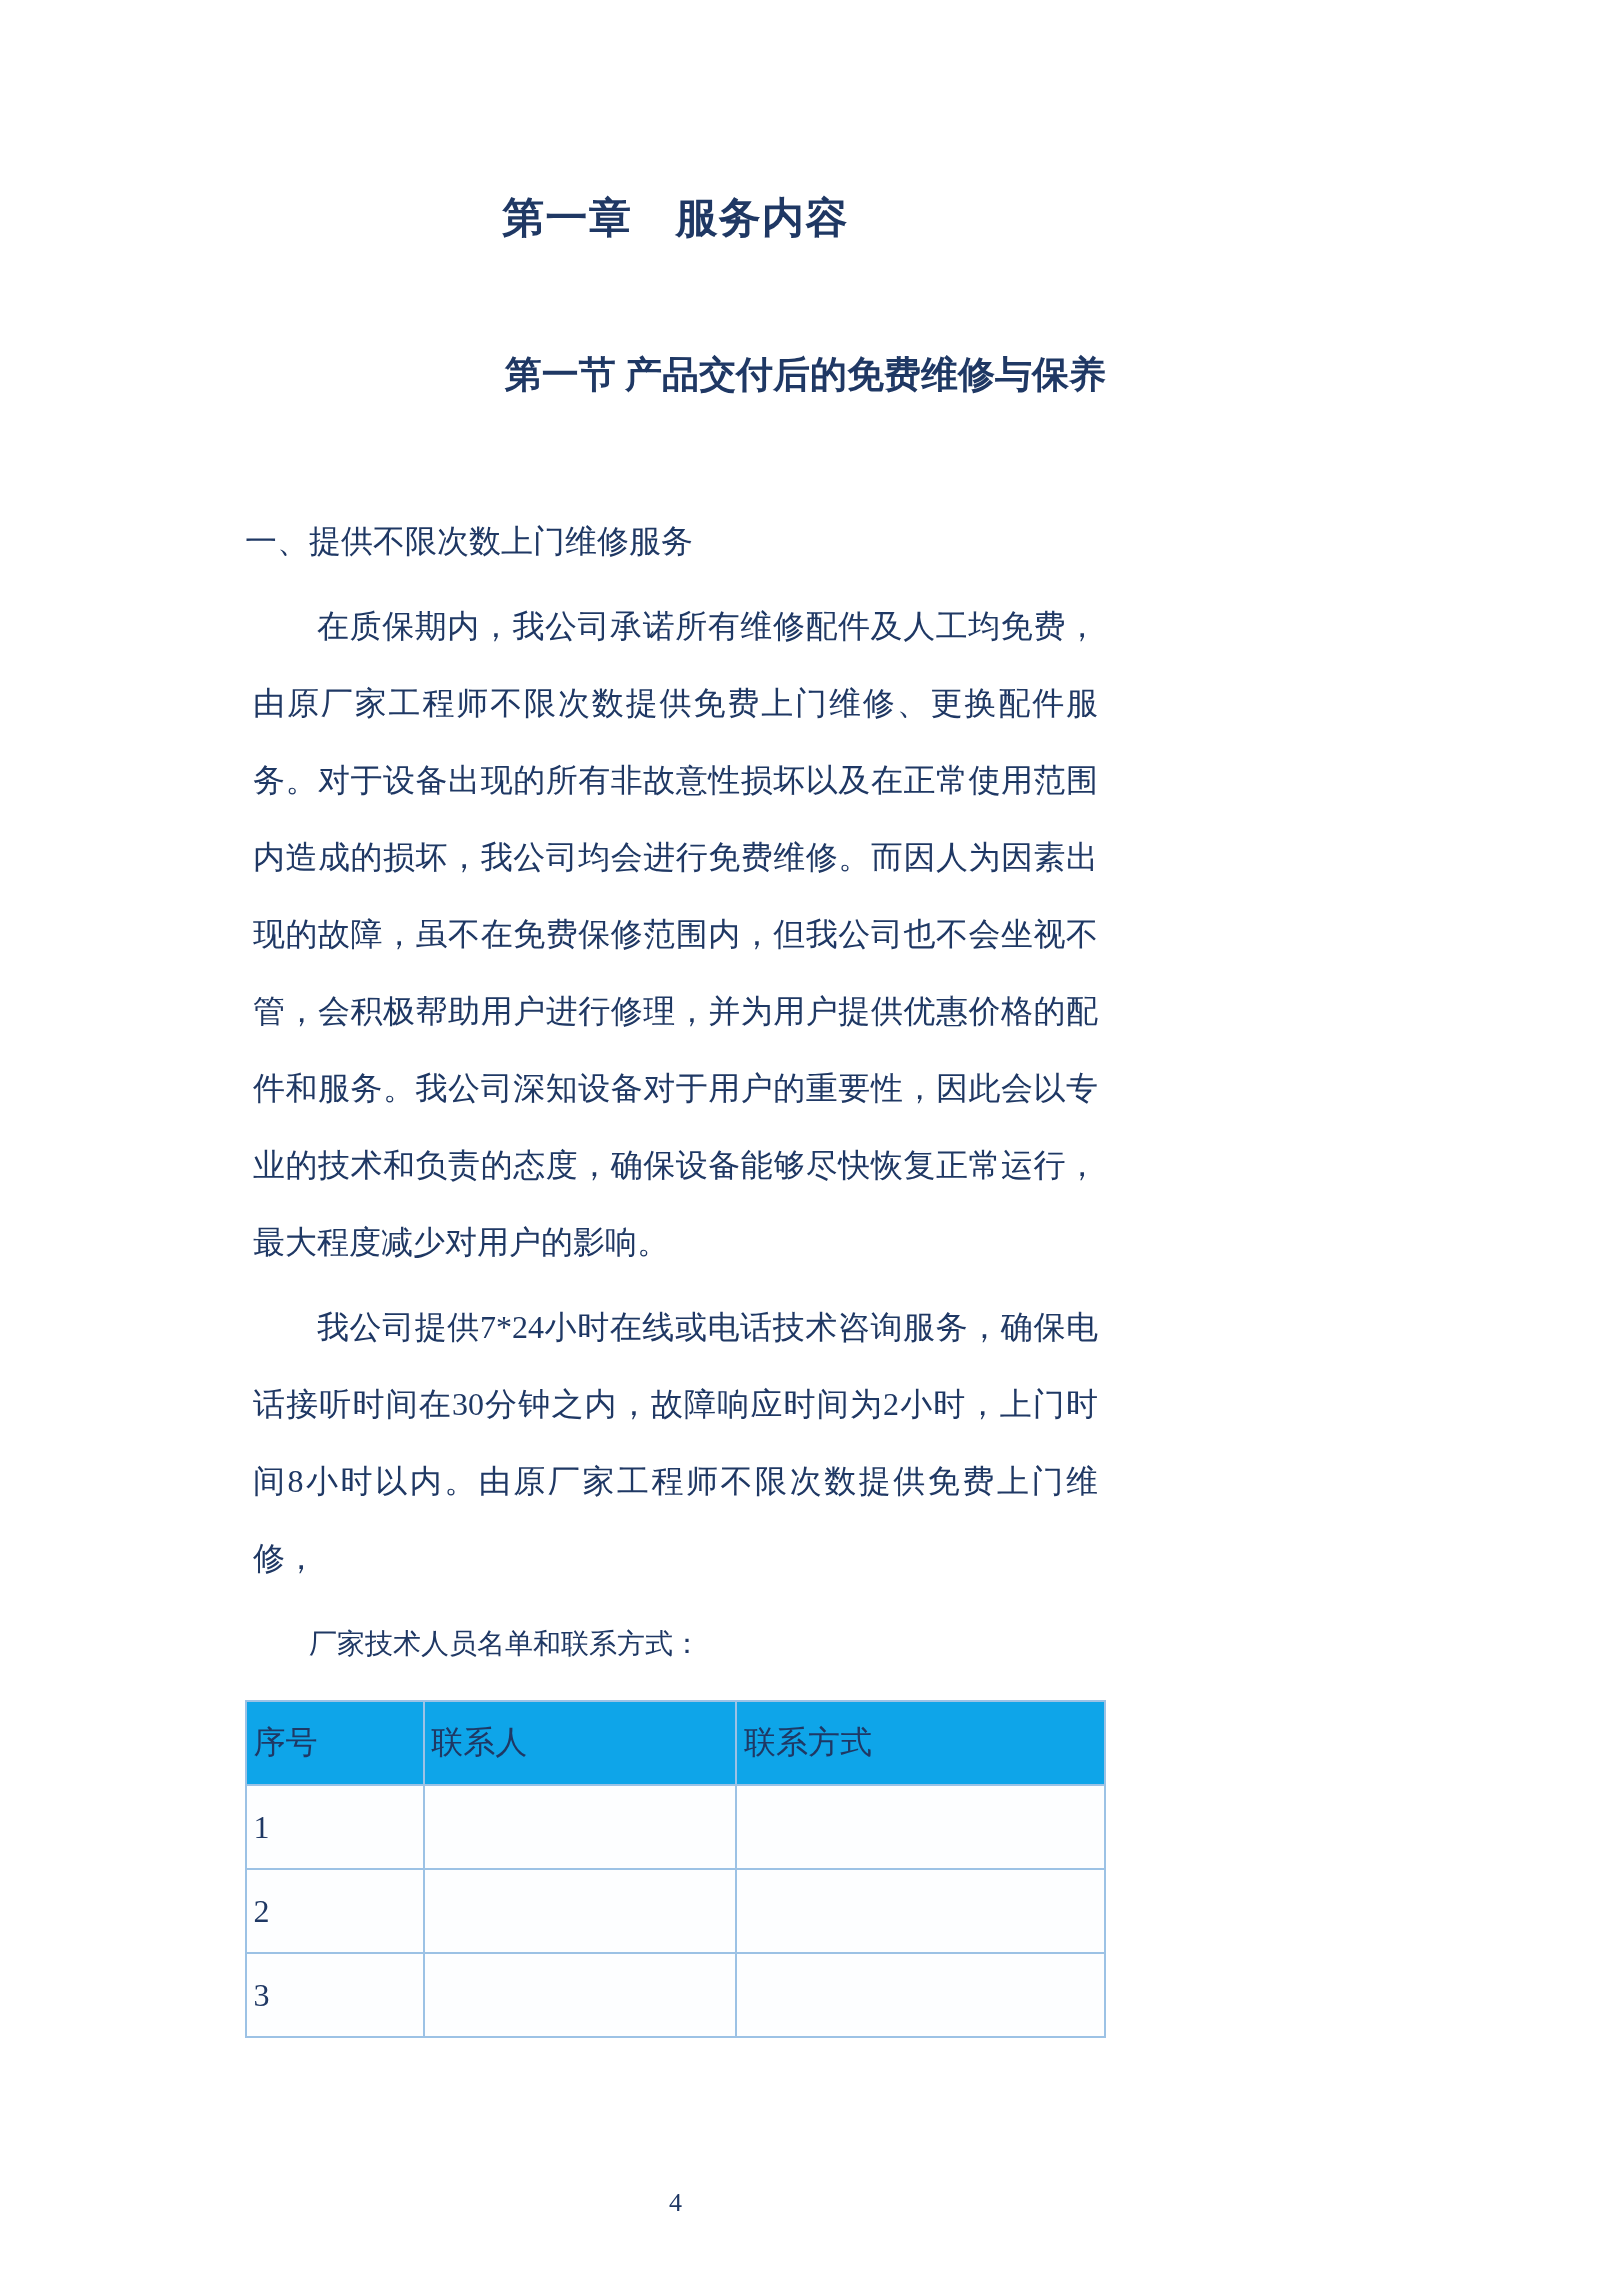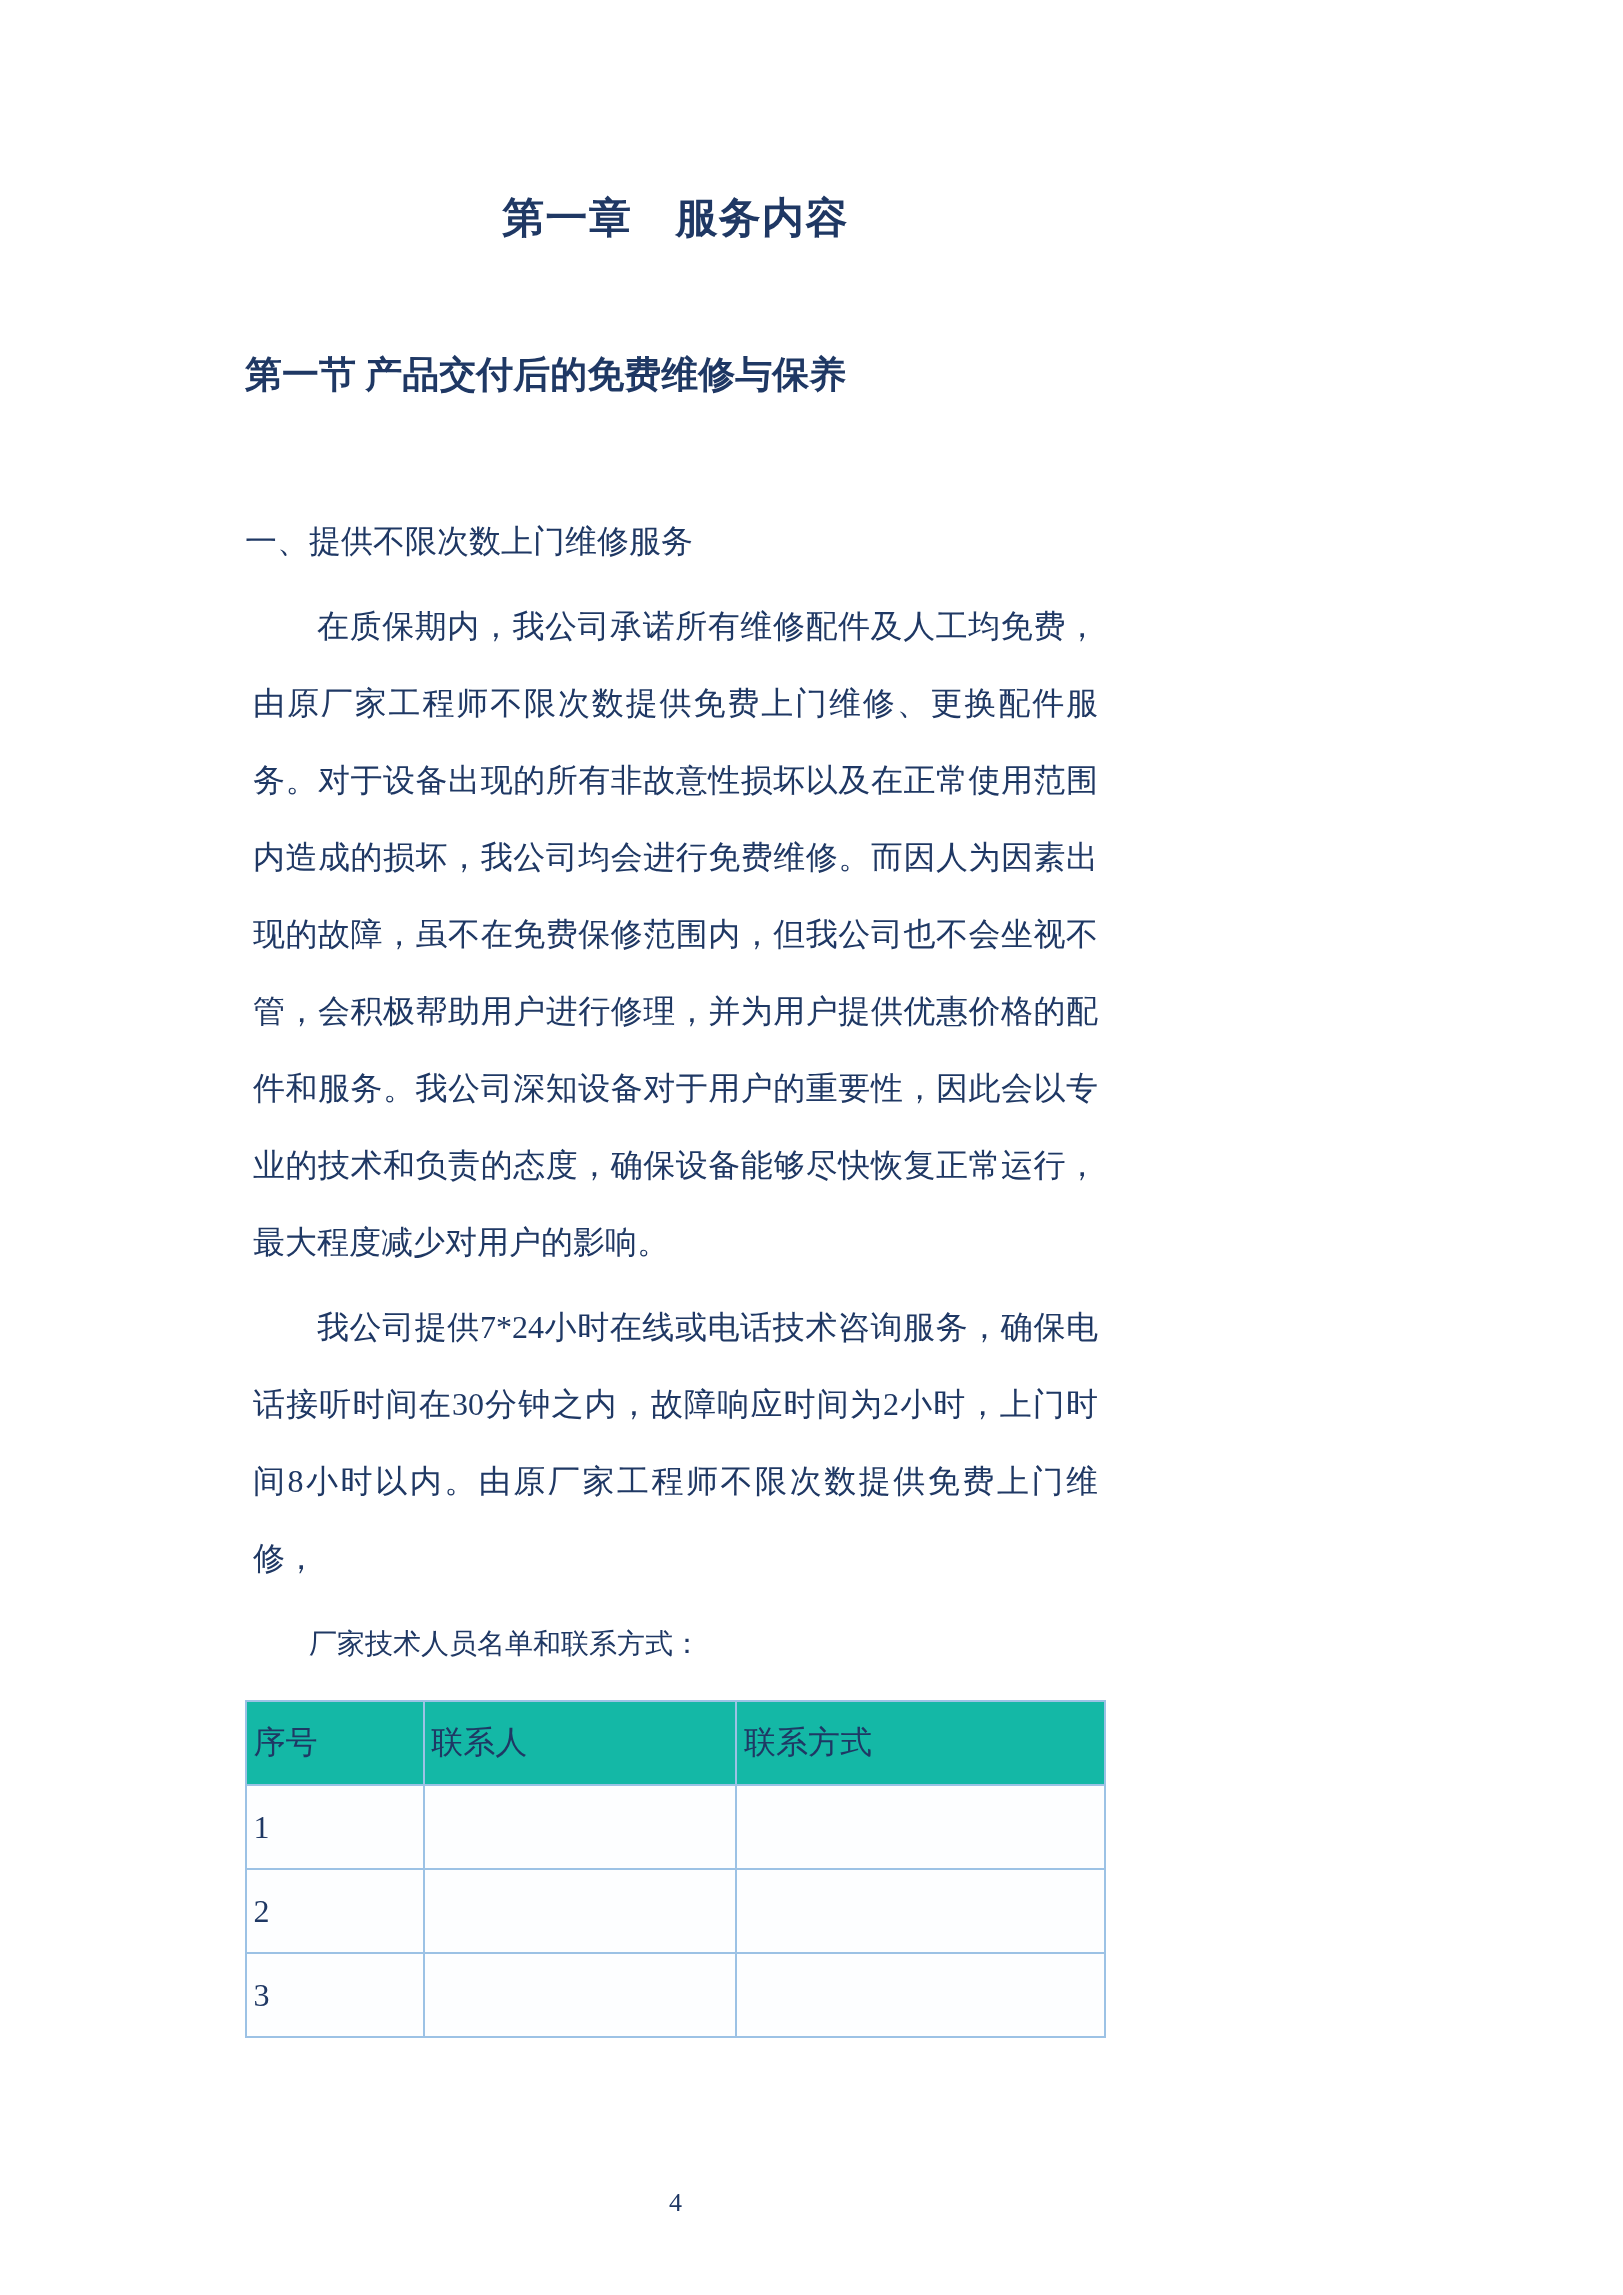--- a/index.html
+++ b/index.html
@@ -24,21 +24,21 @@
   }
   .chapter-title {
     text-align: center;
     font-size: 42px;
     font-weight: bold;
     line-height: 1.2;
     letter-spacing: 1.3px;
     margin: 0;
   }
   .section-title {
-    text-align: left;
+    text-align: right;
     font-size: 37px;
     font-weight: bold;
     line-height: 1.2;
     margin: 110px 0 0 0;
   }
   .heading {
     font-size: 32px;
     font-weight: normal;
     line-height: 77px;
     margin: 105px 0 0 0;
@@ -69,21 +69,21 @@
     border: 2px solid #9CC2E5;
     font-size: 32px;
     font-weight: normal;
     text-align: left;
     vertical-align: middle;
     padding: 0 6.5px;
     height: 84px;
     box-sizing: border-box;
   }
   table.contacts thead th {
-    background: #14b8a6;
+    background: #0ea5e9;
   }
   table.contacts tbody td {
     background: #FDFEFF;
   }
   .closing-line {
     font-size: 32px;
     line-height: 77px;
     text-indent: 64px;
     margin: 18.3px 0 0 0;
   }

